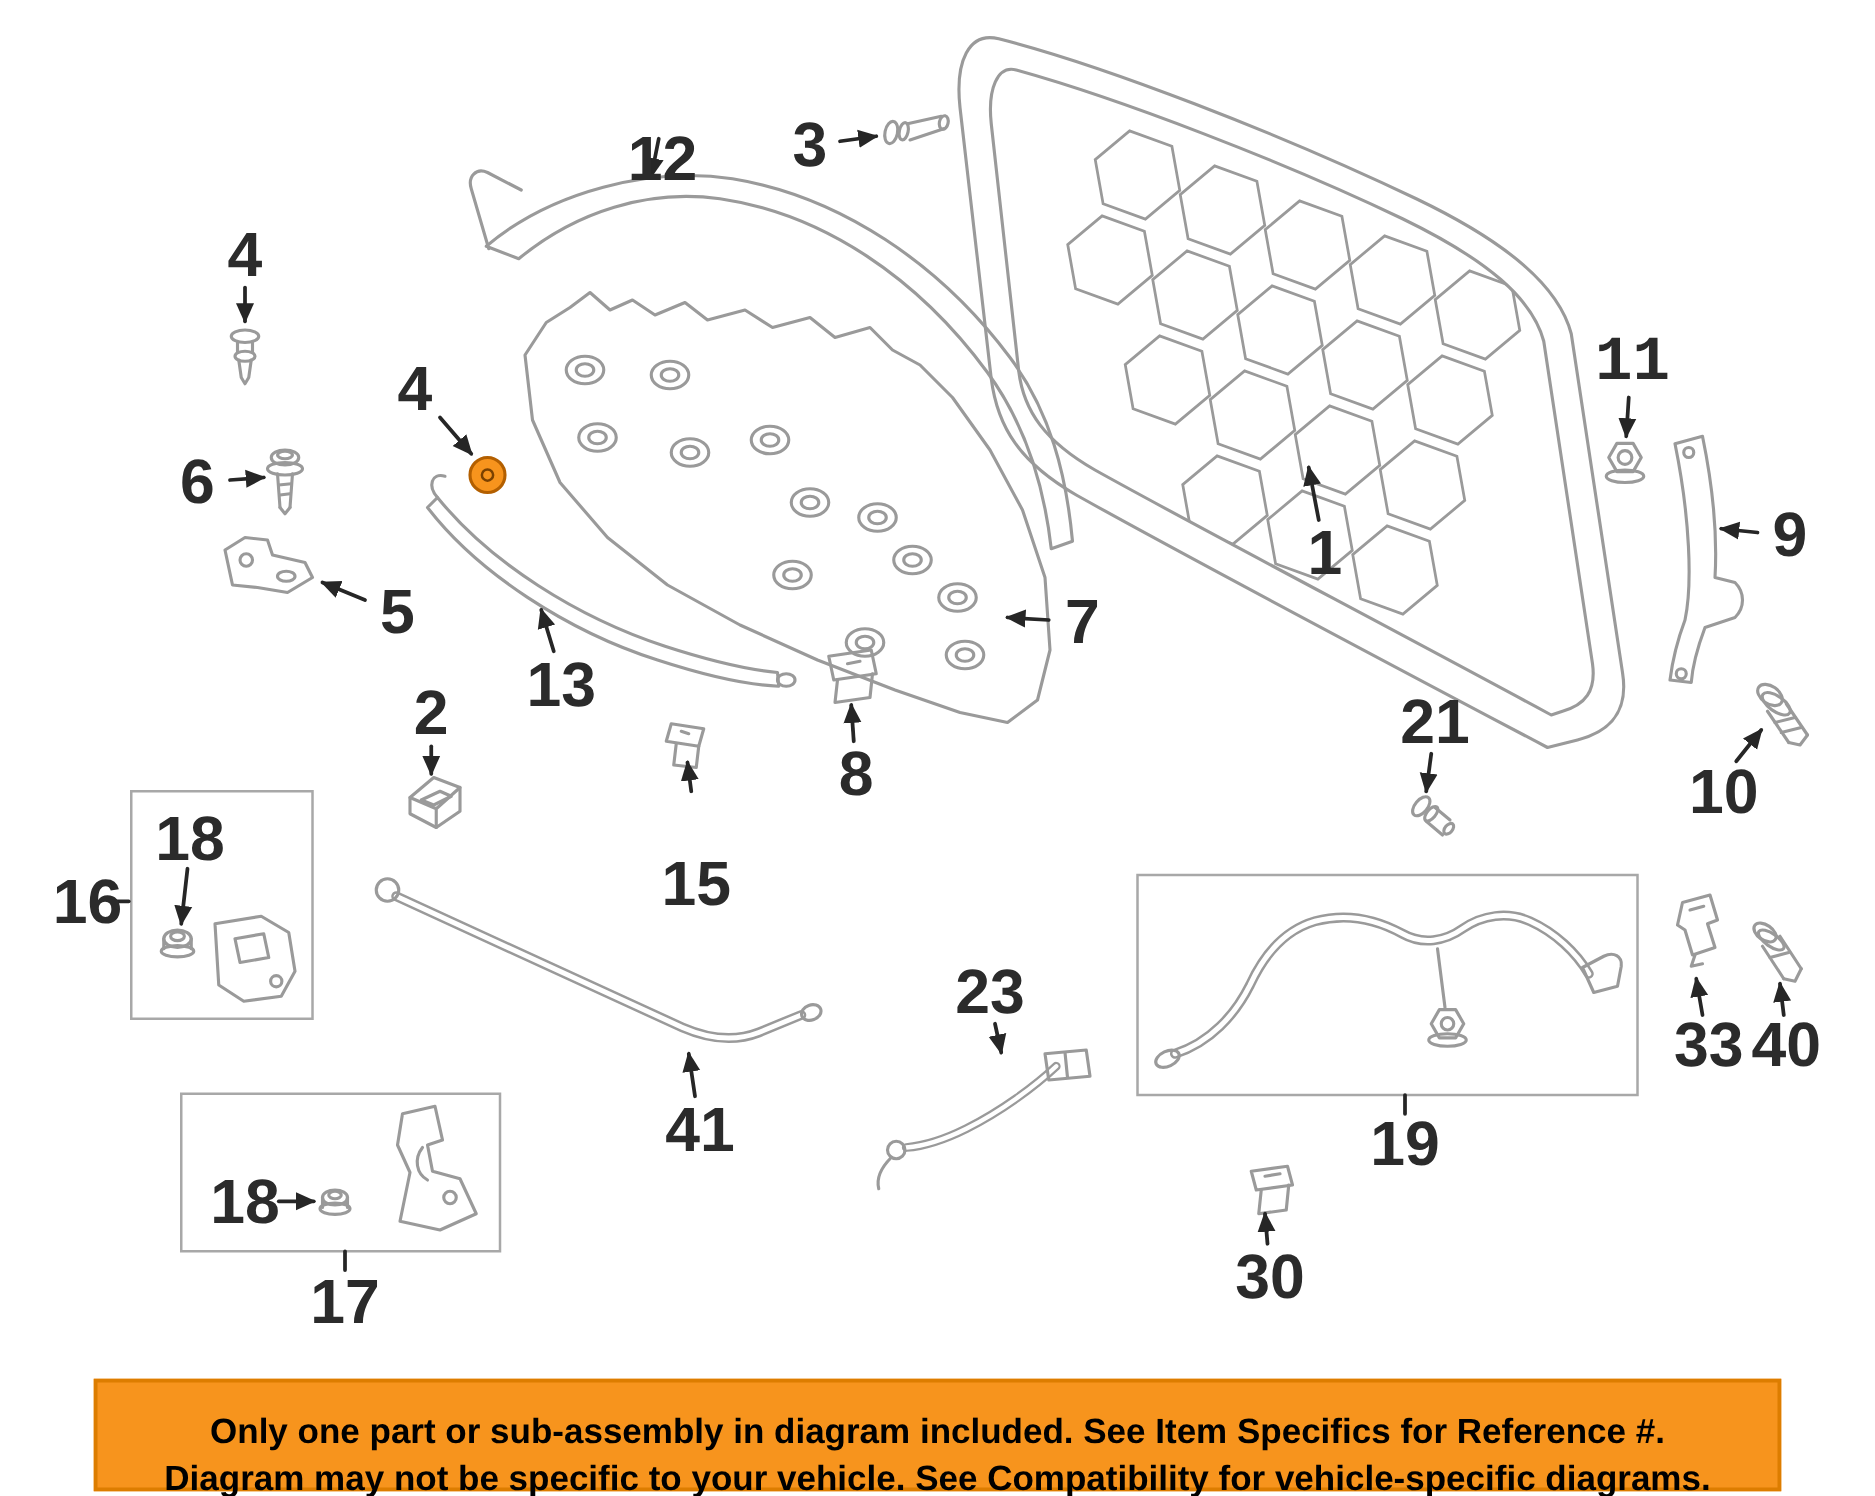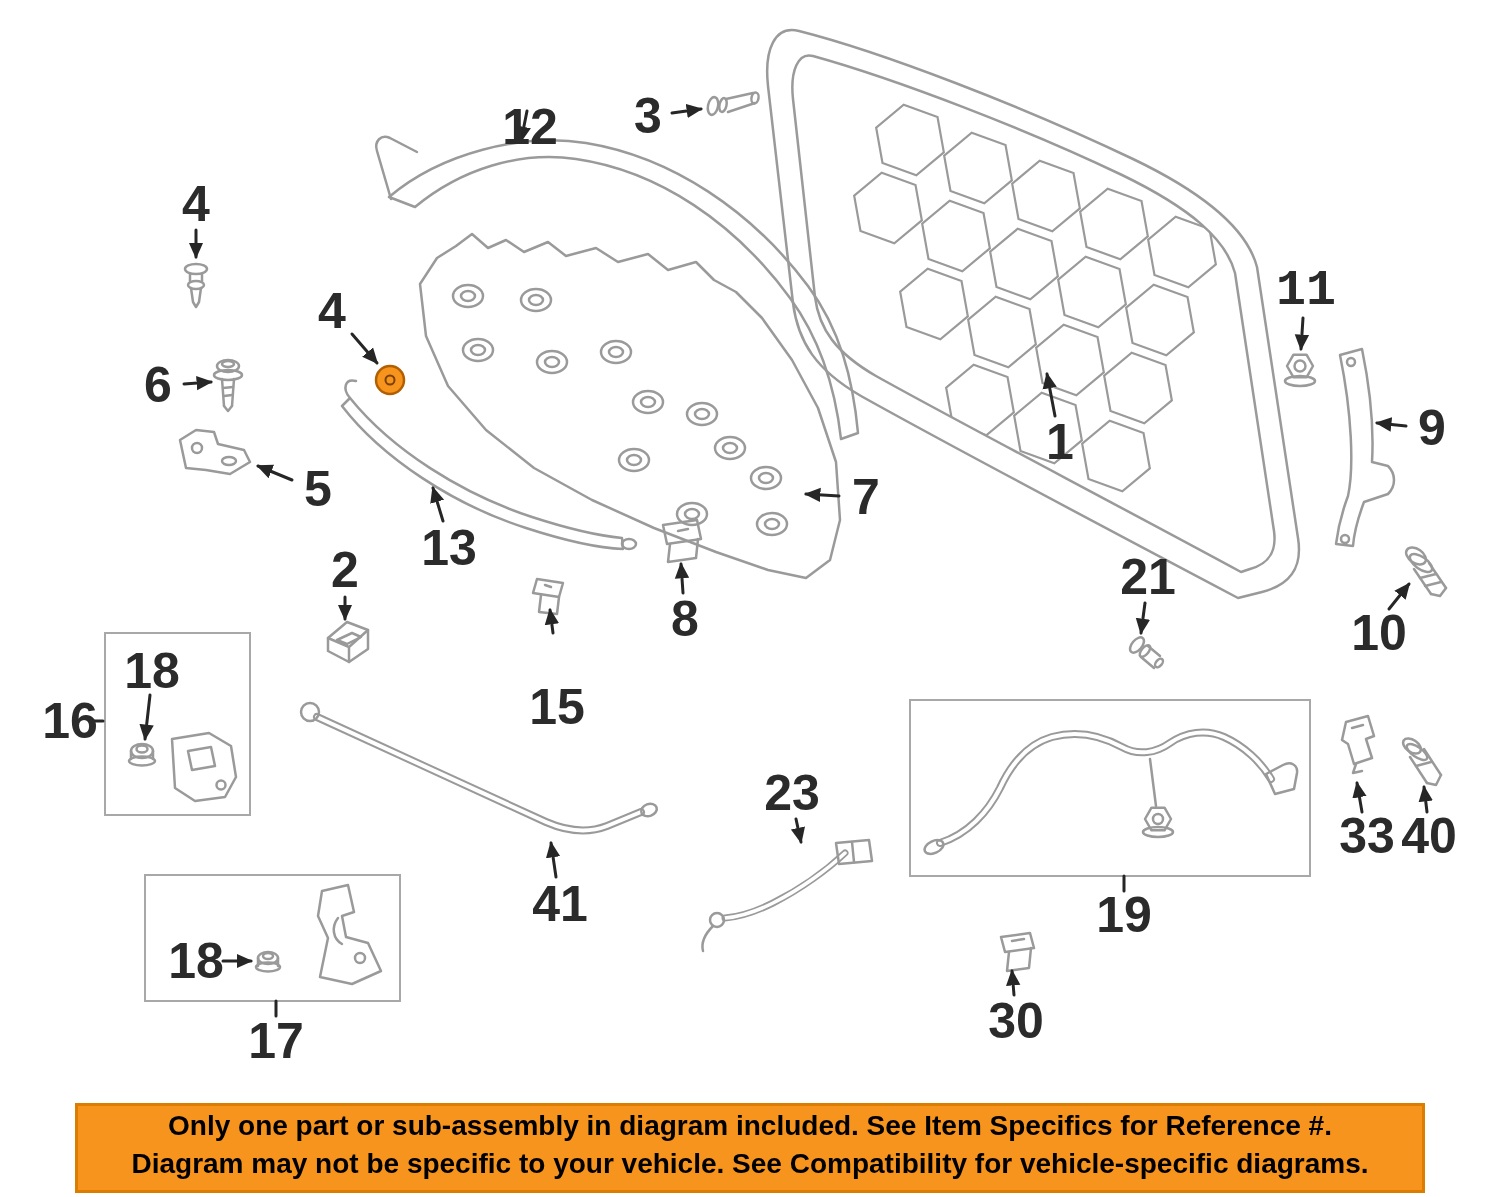--- a/index.html
+++ b/index.html
@@ -25,21 +25,21 @@
   .hl-inner{fill:none;stroke:#7a4100;stroke-width:2;}
   #labels-layer{position:absolute;left:0;top:0;width:1500px;height:1197px;pointer-events:none;}
   .part-label{
     position:absolute;transform:translate(-50%,-50%);
     font-size:50px;font-weight:600;color:var(--label-color);
     white-space:nowrap;line-height:1;
   }
   .banner{
     position:absolute;left:75px;top:1103px;width:1350px;height:90px;
     box-sizing:border-box;border:3px solid #DD7D00;background:#F7941D;
-    color:#000;text-align:center;padding-top:1px;
+    color:#000;text-align:center;padding-top:20px;
   }
   .banner-line{font-size:28px;font-weight:bold;line-height:38px;}
 </style>
 </head>
 <body>
 
 <div class="stage">
 
   <svg id="diagram-svg" width="1500" height="1100" viewBox="0 0 1500 1100" xmlns="http://www.w3.org/2000/svg">
     <defs>

